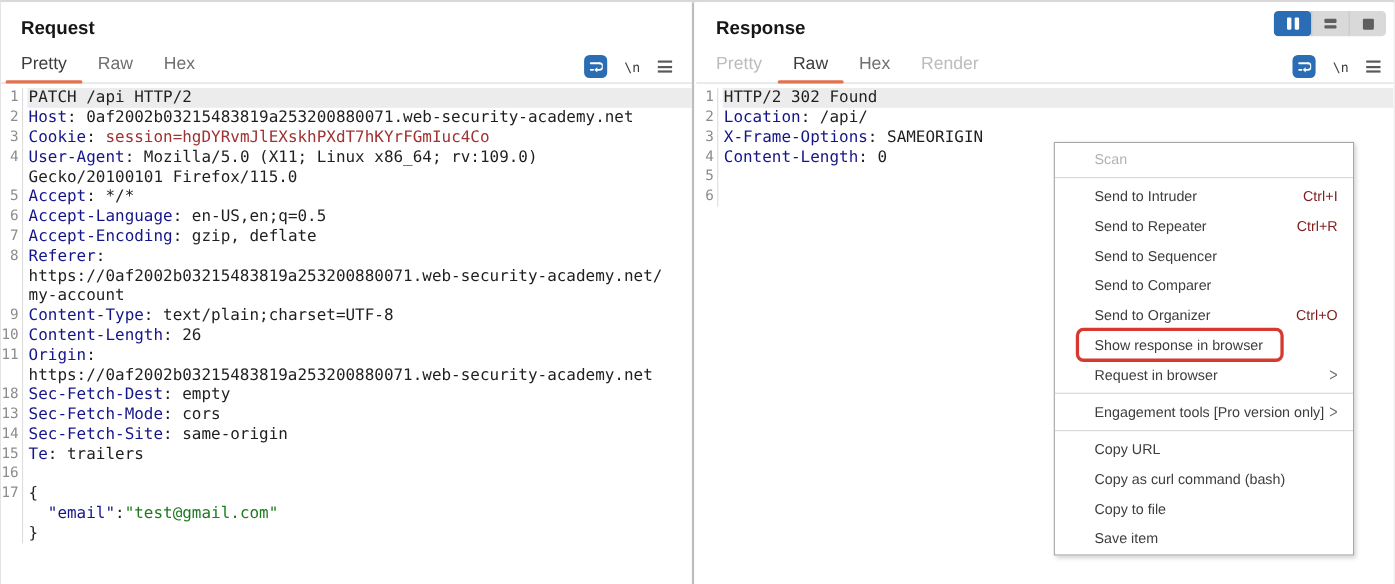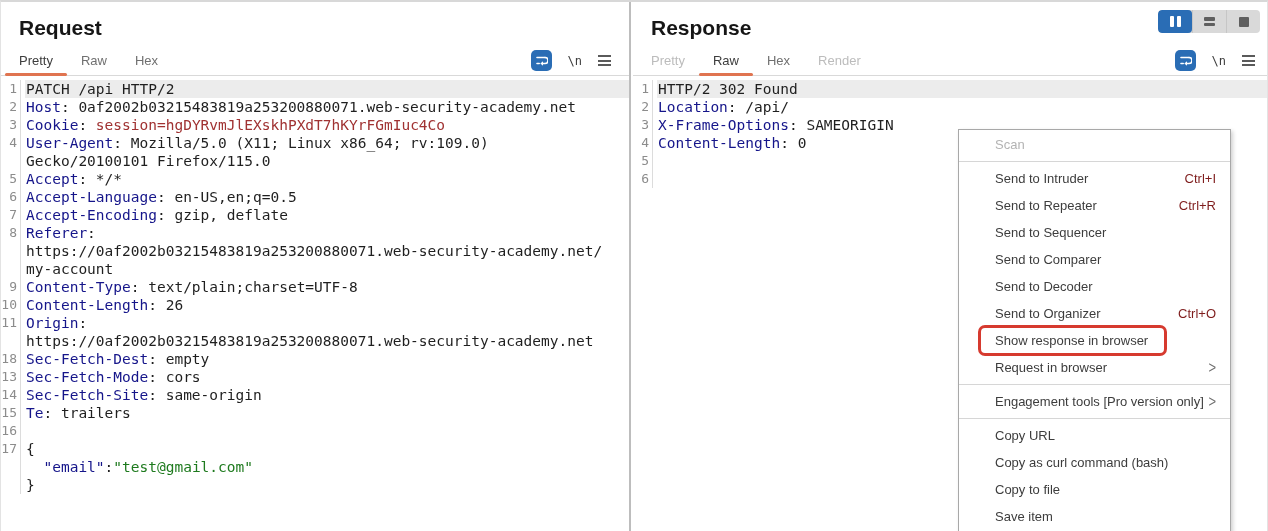--- a/index.html
+++ b/index.html
@@ -7,23 +7,23 @@
     --ink:#1f1f1f; --num:#8c8c8c; --annotation:#d63a2f;
   }
   *{box-sizing:border-box;margin:0;padding:0}
   html,body{width:1268px;height:531px;overflow:hidden;background:#fff;
     font-family:"Liberation Sans", sans-serif;}
   .window{position:relative;width:1268px;height:531px;background:#fff;overflow:hidden;
     border-top:2px solid #d8d8d8;border-left:1px solid #e3e3e3;border-right:1px solid #e3e3e3;}
   .panel{position:absolute;top:0;bottom:0;display:flex;flex-direction:column;background:#fff;}
   .panel.request{left:0;width:630px;border-right:2px solid #bdbdbd;}
   .panel.response{left:632px;width:634px;}
-  .panel-title{padding:14px 0 0 18px;font-size:21px;font-weight:bold;color:#161616;height:44px;}
+  .panel-title{padding:14px 0 0 18px;font-size:17px;font-weight:bold;color:#161616;height:44px;}
   .tabbar{display:flex;align-items:flex-end;padding:0 0 0 4px;border-bottom:1px solid #d9d9d9;height:30px;flex-shrink:0;}
-  .tab{padding:5px 14px 7px;font-size:13px;color:#707070;position:relative;cursor:default;white-space:nowrap;text-align:right;}
+  .tab{padding:5px 14px 7px;font-size:16px;color:#707070;position:relative;cursor:default;white-space:nowrap;text-align:right;}
   .tab.selected{color:#3d3d3d;}
   .tab.selected::after{content:"";position:absolute;left:0;right:0;bottom:-1px;height:3px;background:var(--orange);border-radius:2px;}
   .tab.disabled{color:#bcbcbc;}
   .editor-icons{margin-left:auto;display:flex;align-items:center;gap:16px;padding:0 18px 4px 0;}
   .blue-chip{width:21px;height:21px;border-radius:5px;background:var(--blue);display:flex;align-items:center;justify-content:center;}
   .nl-label{font-size:12px;color:#3c3c3c;font-family:"DejaVu Sans Mono",monospace;}
   .hamburger{display:inline-flex;flex-direction:column;gap:2.5px;}
   .hamburger i{display:block;width:13px;height:2px;background:#5a5a5a;}
   .editor{flex:1;overflow:hidden;padding-top:4px;font-family:"DejaVu Sans Mono",monospace;
     font-size:14.5px;line-height:18px;color:var(--ink);cursor:text;}
@@ -182,23 +182,20 @@
         <span>Send to Repeater</span>
         <span class="shortcut">Ctrl+R</span>
       </div>
       <div class="menu-item">
         <span>Send to Sequencer</span>
       </div>
       <div class="menu-item">
         <span>Send to Comparer</span>
       </div>
       <div class="menu-item">
-        <span>Send to Decoder</span>
-      </div>
-      <div class="menu-item">
         <span>Send to Organizer</span>
         <span class="shortcut">Ctrl+O</span>
       </div>
       <div class="menu-item">
         <span>Show response in browser</span>
         <span class="red-box"></span>
       </div>
       <div class="menu-item">
         <span>Request in browser</span>
         <span class="arrow">&gt;</span>

